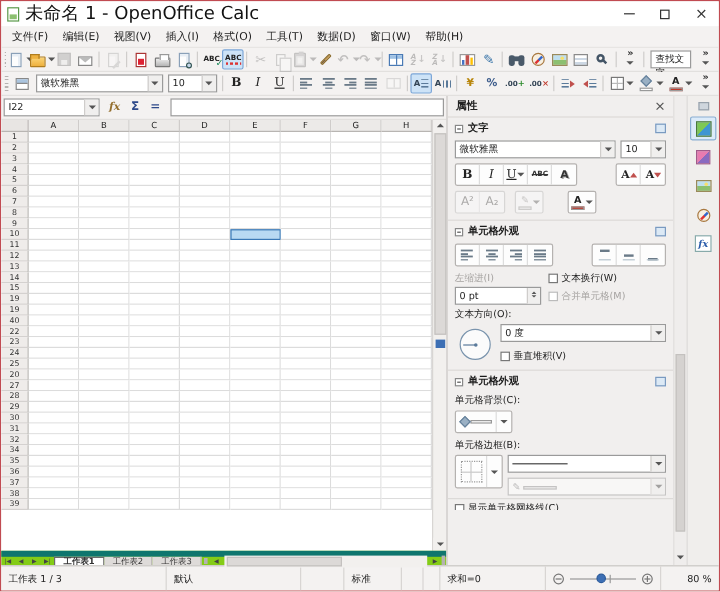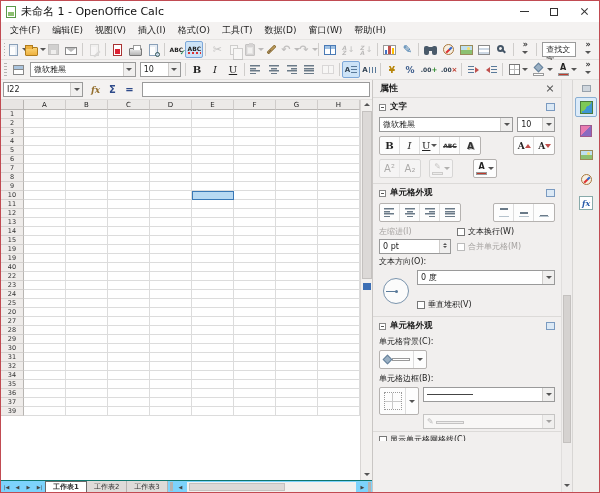--- a/index.html
+++ b/index.html
@@ -3,21 +3,21 @@
 <meta charset="utf-8">
 <style>
 *{box-sizing:border-box;margin:0;padding:0}
 html,body{width:600px;height:493px;overflow:hidden}
 body{font-family:"DejaVu Sans","Liberation Sans",sans-serif;font-size:9px;color:#222}
 .window{width:600px;height:493px;border:1px solid #c14b52;background:#f4f2f1;display:flex;flex-direction:column;overflow:hidden}
 
 .titlebar{height:21px;background:#fff;display:flex;align-items:center;padding-left:5px;flex:0 0 auto}
 .app-icon{width:10px;height:12px;background:#fff;border:1px solid #5a9a4a;position:relative;margin-right:5px}
 .app-icon::after{content:"";position:absolute;left:1px;bottom:1px;right:1px;height:4px;background:#8cc070}
-.title{font-size:11px;color:#111}
+.title{font-size:15px;color:#111}
 .win-controls{margin-left:auto;display:flex;height:100%}
 .wc{width:30px;height:100%;display:flex;align-items:center;justify-content:center}
 .wc-min{width:9px;height:1px;background:#333}
 .wc-max{width:8px;height:8px;border:1px solid #333}
 .wc-x{position:relative;width:9px;height:9px}
 .wc-x i{position:absolute;left:0;top:4px;width:9px;height:1px;background:#333}
 .wc-x i:first-child{transform:rotate(45deg)}.wc-x i:last-child{transform:rotate(-45deg)}
 
 .menubar{height:18px;display:flex;align-items:center;background:#f4f2f1;padding-left:3px;border-bottom:1px solid #e7e5e3;flex:0 0 auto}
 .menu-item{padding:2px 6px;font-size:9px;color:#222}
@@ -142,21 +142,21 @@
 .grow-r{display:flex;height:9px}
 .rh{width:23px;background:#efecea;border-right:1px solid #b8b5b2;border-bottom:1px solid #d4d1cf;font-size:6.5px;display:flex;align-items:center;justify-content:center;color:#333}
 .cell{width:42px;height:9px;border-right:1px solid #dcdcdc;border-bottom:1px solid #dcdcdc;background:#fff}
 .cell.selected{background:#b8d9f2;border:1px solid #3a78b5}
 .vscroll{width:12px;background:#f2f0ee;border-left:1px solid #d8d5d3;display:flex;flex-direction:column;align-items:center}
 .varr{width:12px;height:11px;display:flex;align-items:center;justify-content:center;background:#f2f0ee}
 .vtrack{flex:1;width:12px;position:relative}
 .vthumb{position:absolute;left:1px;right:1px;top:0;height:168px;background:#dcd9d7;border:1px solid #c4c1bf}
 .vmark{position:absolute;left:2px;right:2px;top:172px;height:7px;background:#3d6fb4}
 
-.tabrow{height:12px;display:flex;align-items:stretch;background:#7dd3fc;border-top:1px solid #0f766e;flex:0 0 auto}
+.tabrow{height:12px;display:flex;align-items:stretch;background:#84cc16;border-top:5px solid #0f766e;flex:0 0 auto}
 .navb{width:11px;display:flex;align-items:center;justify-content:center;font-size:5px;color:#444}
 .sheettab{padding:0 7px;font-size:7px;display:flex;align-items:center;background:#dedbd9;border-right:1px solid #b5b2b0;color:#333}
 .sheettab.active{background:#fff;font-weight:bold;border:1px solid #6a6a6a;border-bottom:none}
 .tabspl{width:3px;background:#b5b2b0;margin:1px 2px}
 .hscroll{flex:1;display:flex;align-items:center}
 .htrack{flex:1;height:10px;position:relative;background:#f2f0ee;margin:0 1px}
 .hthumb{position:absolute;left:2px;top:1px;height:8px;width:96px;background:#dcd9d7;border:1px solid #c4c1bf}
 .hend{width:3px;height:10px;background:#b5b2b0;margin-right:1px}
 
 .statusbar{height:21px;border-top:1px solid #c9c6c4;background:#f4f2f1;display:flex;align-items:center;font-size:8px;flex:0 0 auto}
@@ -192,21 +192,21 @@
 .spin .val{flex:1;font-size:8px;padding:0 3px;display:flex;align-items:center}
 .spinbtns{width:11px;display:flex;flex-direction:column;align-items:center;justify-content:center;border-left:1px solid #cfcdcb;background:#f0efee;gap:1px}
 .spinbtns .tri,.spinbtns .tri-u{border-width:2.5px;margin:0}
 .cbrow{display:flex;align-items:center;gap:3px;font-size:8px;padding:2px 0;color:#222}
 .cbrow.dis{color:#a5a2a0}
 .cb{width:8px;height:8px;border:1px solid #777;background:#fff;flex:0 0 auto}
 .cbrow.dis .cb{border-color:#bbb}
 .dial{width:26px;height:26px;border:1px solid #7a94ad;border-radius:50%;position:relative;background:#fbfbfb;flex:0 0 auto;margin:2px 4px}
 .dial::before{content:"";position:absolute;left:2px;top:50%;width:11px;height:1px;background:#5a7a9a}
 .dial::after{content:"";position:absolute;left:50%;top:50%;width:3px;height:3px;margin:-1.5px;background:#5a7a9a;border-radius:50%}
-.rcol{flex:1;display:flex;flex-direction:column;gap:12px}
+.rcol{flex:1;display:flex;flex-direction:column;gap:4px}
 .bgrid{width:18px;height:18px;border:1px dotted #9a9a9a;background-image:linear-gradient(#c9c9c9,#c9c9c9),linear-gradient(#c9c9c9,#c9c9c9);background-size:1px 100%,100% 1px;background-position:50% 0,0 50%;background-repeat:no-repeat}
 .sbb.big{width:26px;height:26px}
 .lineprev{display:inline-block;width:46px;height:1px;background:#444;vertical-align:middle}
 .pen{font-size:8px;color:#888;font-style:normal}
 .clipped-row{padding:2px 6px;border-top:1px solid #dcdad8;overflow:hidden;height:10px}
 .sb-scroll{width:11px;position:relative;background:#efedec;border-left:1px solid #e0dedd}
 .sb-thumb{position:absolute;left:1px;right:1px;top:215px;height:148px;background:#d5d2d0;border:1px solid #c4c1bf}
 .sb-darr{position:absolute;bottom:2px;left:0;right:0;display:flex;justify-content:center}
 .sb-tabs{width:27px;border-left:1px solid #d8d6d4;background:#f0eeec;display:flex;flex-direction:column;align-items:center;padding-top:3px;gap:4px}
 .sbt-set{width:14px;height:10px;display:flex;align-items:center;justify-content:center}
@@ -990,20 +990,31 @@
               <div class="cell"></div>
               <div class="cell"></div>
               <div class="cell"></div>
               <div class="cell"></div>
               <div class="cell"></div>
               <div class="cell"></div>
               <div class="cell"></div>
               <div class="cell"></div>
             </div>
             <div class="grow-r">
+              <div class="rh">38</div>
+              <div class="cell"></div>
+              <div class="cell"></div>
+              <div class="cell"></div>
+              <div class="cell"></div>
+              <div class="cell"></div>
+              <div class="cell"></div>
+              <div class="cell"></div>
+              <div class="cell"></div>
+            </div>
+            <div class="grow-r">
               <div class="rh">39</div>
               <div class="cell"></div>
               <div class="cell"></div>
               <div class="cell"></div>
               <div class="cell"></div>
               <div class="cell"></div>
               <div class="cell"></div>
               <div class="cell"></div>
               <div class="cell"></div>
             </div>
@@ -1279,13 +1290,31 @@
         <span class="sbt">
             <span class="ic-compass"></span>
           </span>
         <span class="sbt">
             <span class="ic-fx2">fx</span>
           </span>
       </div>
     </div>
   </div>
 
+  <div class="statusbar">
+    <span class="st-seg" style="width:138px">工作表 1 / 3</span>
+    <span class="st-seg" style="width:112px">默认</span>
+    <span class="st-seg" style="width:36px"></span>
+    <span class="st-seg" style="width:48px">标准</span>
+    <span class="st-seg" style="width:18px"></span>
+    <span class="st-seg st-grow"></span>
+    <span class="st-seg" style="width:88px">求和=0</span>
+    <span class="st-seg" style="width:96px">
+      <span class="zbtn"></span>
+      <span class="ztrack">
+        <span class="ztick"></span>
+        <span class="zthumb"></span>
+      </span>
+      <span class="zbtn zplus"></span>
+    </span>
+    <span class="st-seg" style="width:48px;border-right:none;justify-content:flex-end">80 %</span>
+  </div>
 </div>
 
 </body></html>

